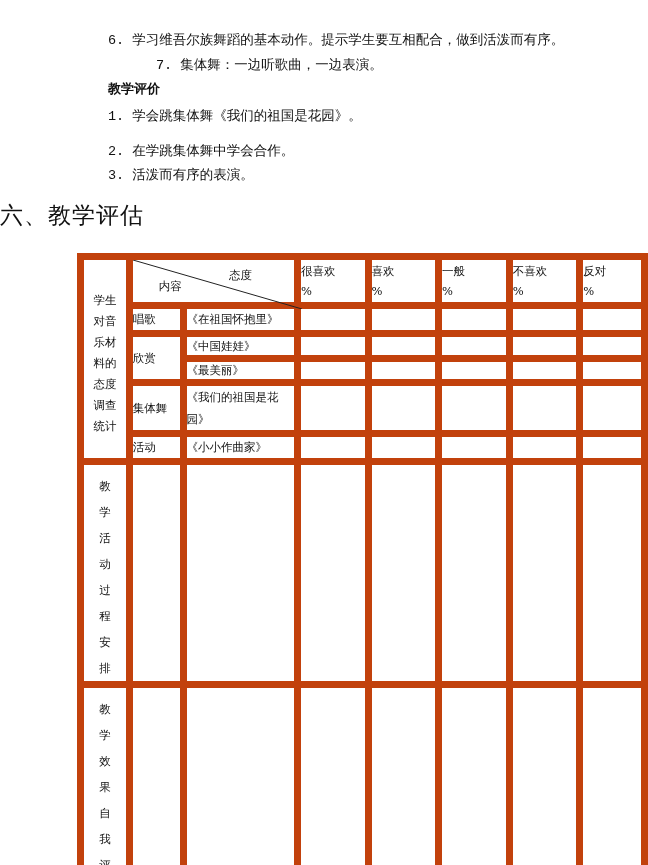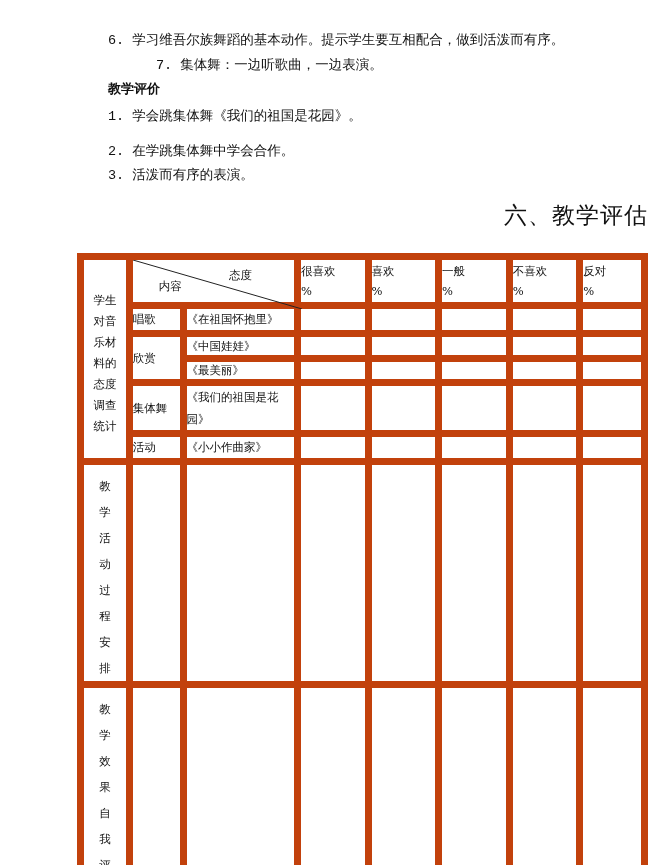--- a/index.html
+++ b/index.html
@@ -1,21 +1,21 @@
 <!DOCTYPE html>
 <html><head>
 <meta charset="utf-8">
 <style>
   html, body { margin: 0; padding: 0; background: #ffffff; }
   body { width: 648px; height: 865px; position: relative; overflow: hidden;
          font-family: "DejaVu Serif", "Liberation Serif", serif; color: #111; }
   .line { position: absolute; left: 108px; font-size: 13.5px; line-height: 18px; white-space: nowrap; font-family: Liberation Mono, monospace; }
   .heading { position: absolute; left: 108px; font-size: 13px; font-weight: bold;
              font-family: "DejaVu Sans", "Liberation Sans", sans-serif; }
-  .title { position: absolute; left: 0; width: 648px; top: 200px; text-align: right;
+  .title { position: absolute; left: 0; width: 648px; top: 200px; text-align: left;
            font-size: 23px; letter-spacing: 1px; }
   table.eval { position: absolute; left: 77px; top: 253px; border-collapse: collapse;
                table-layout: fixed; border: 2px solid #111; font-size: 11.5px; }
   table.eval td { border: 7px solid #c2410c; padding: 0; vertical-align: middle; }
   .c { text-align: left; }
   .pct { line-height: 20px; }
   .side { text-align: center; line-height: 21px; }
   .vert { text-align: center; line-height: 26px; }
   .diag { position: relative; }
   .diag svg { position: absolute; left: 0; top: 0; }

